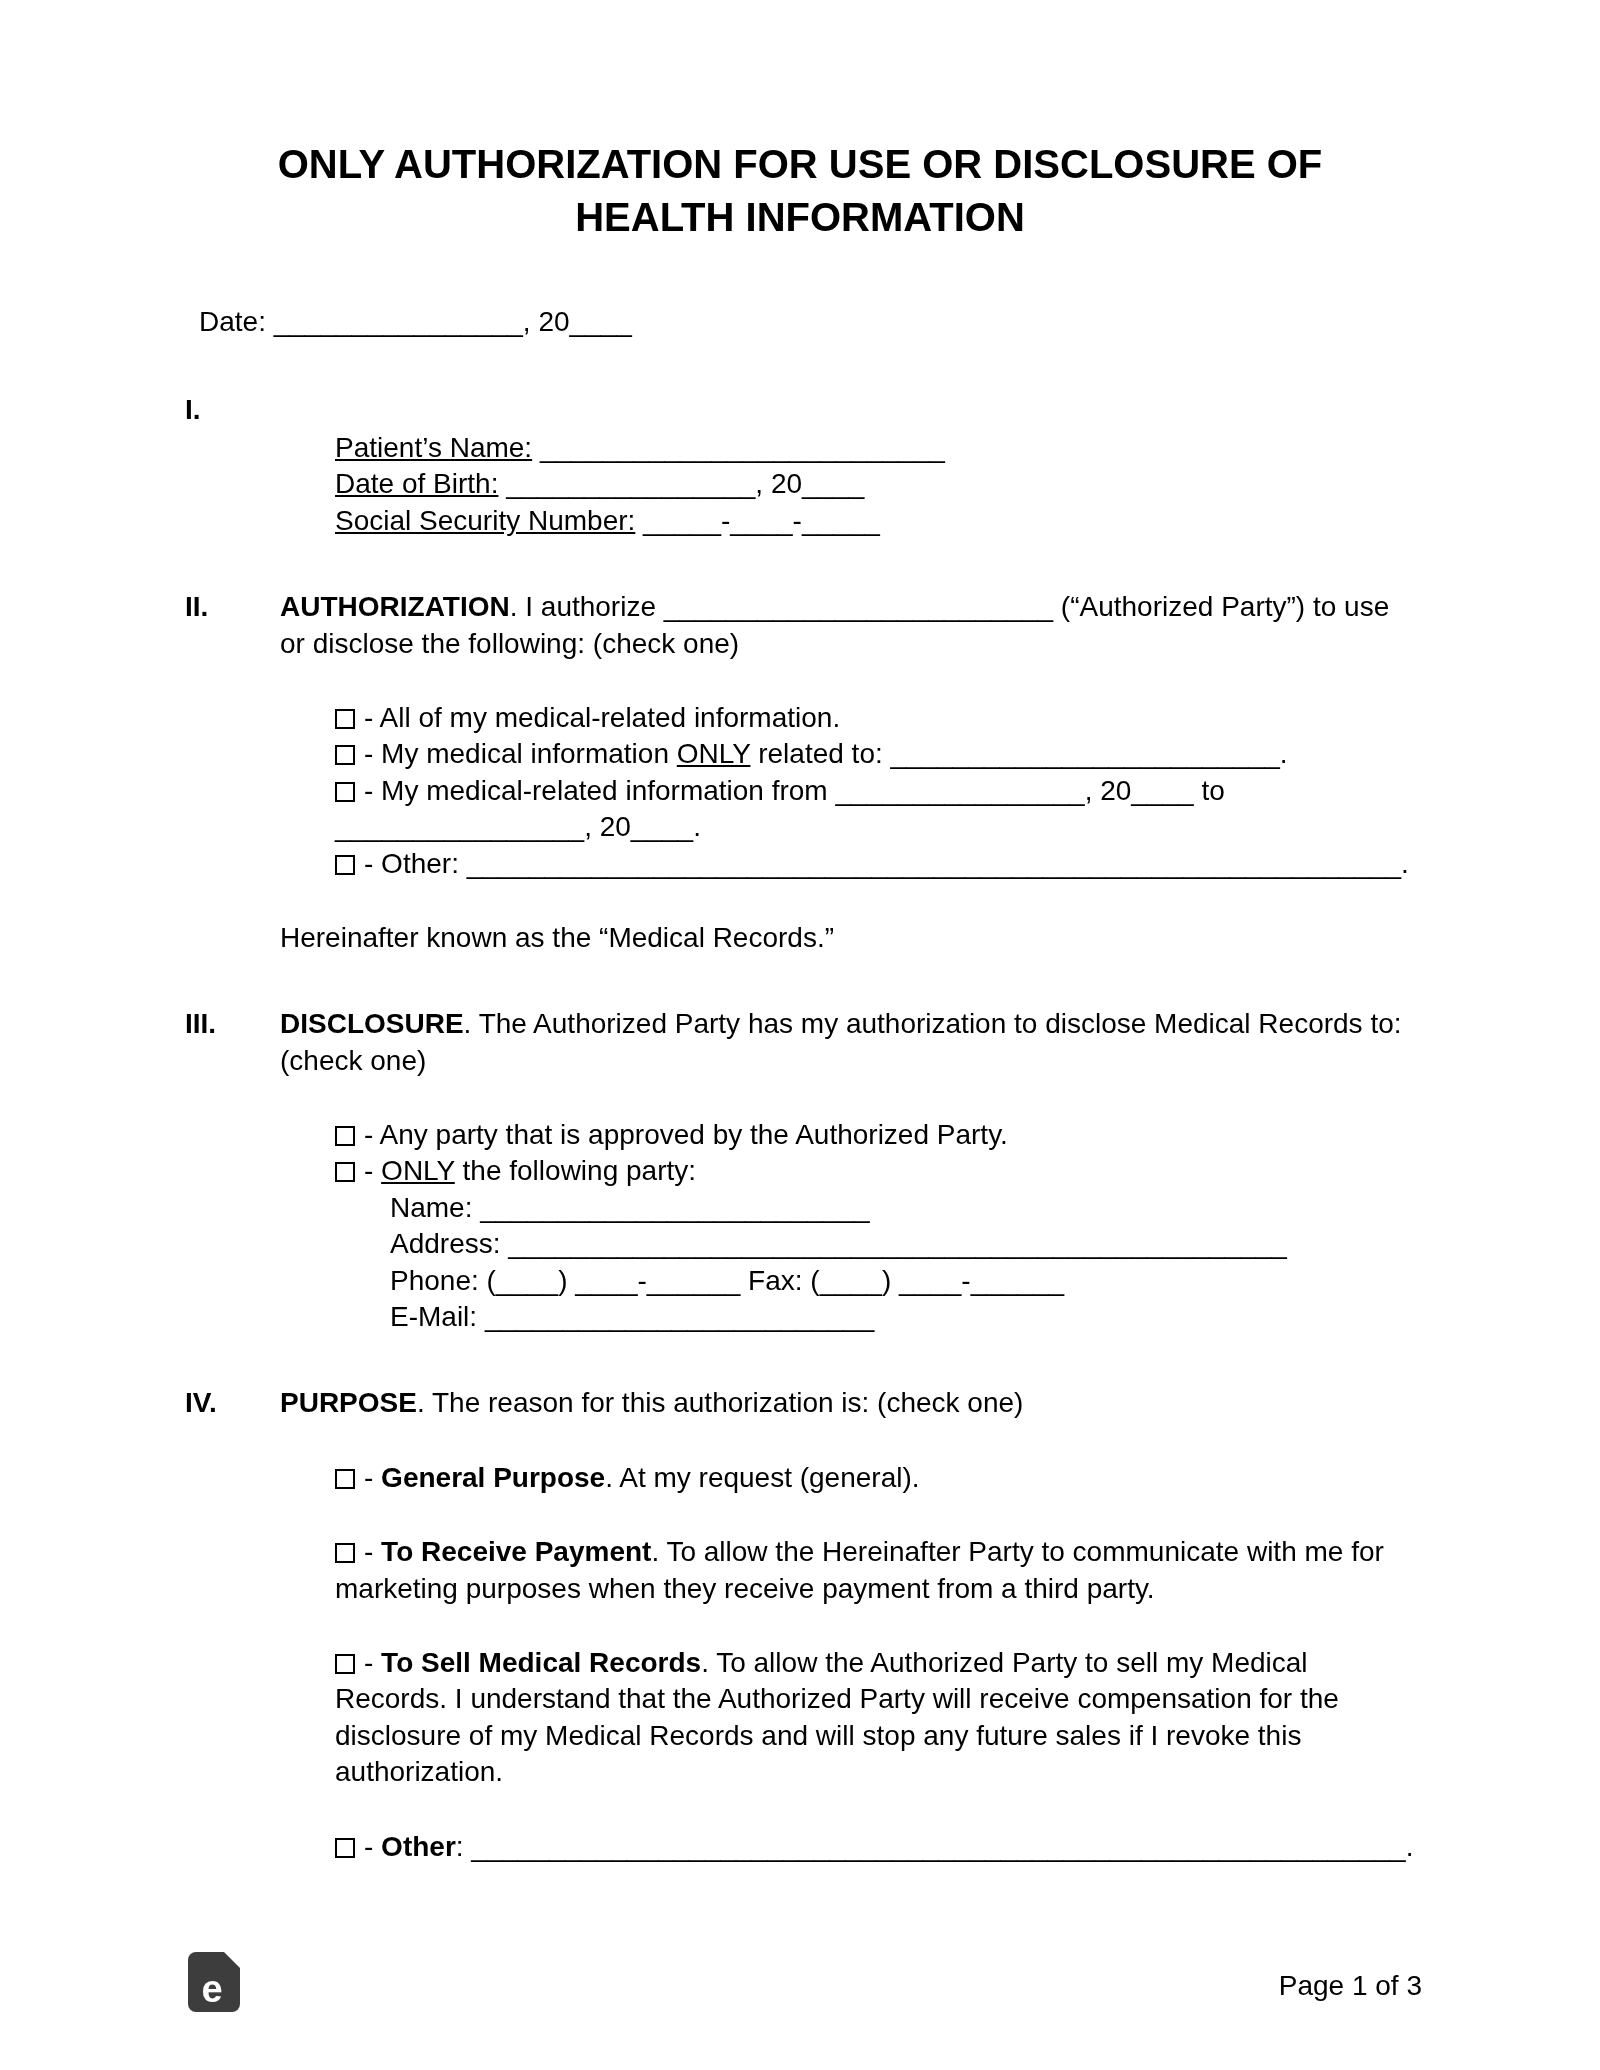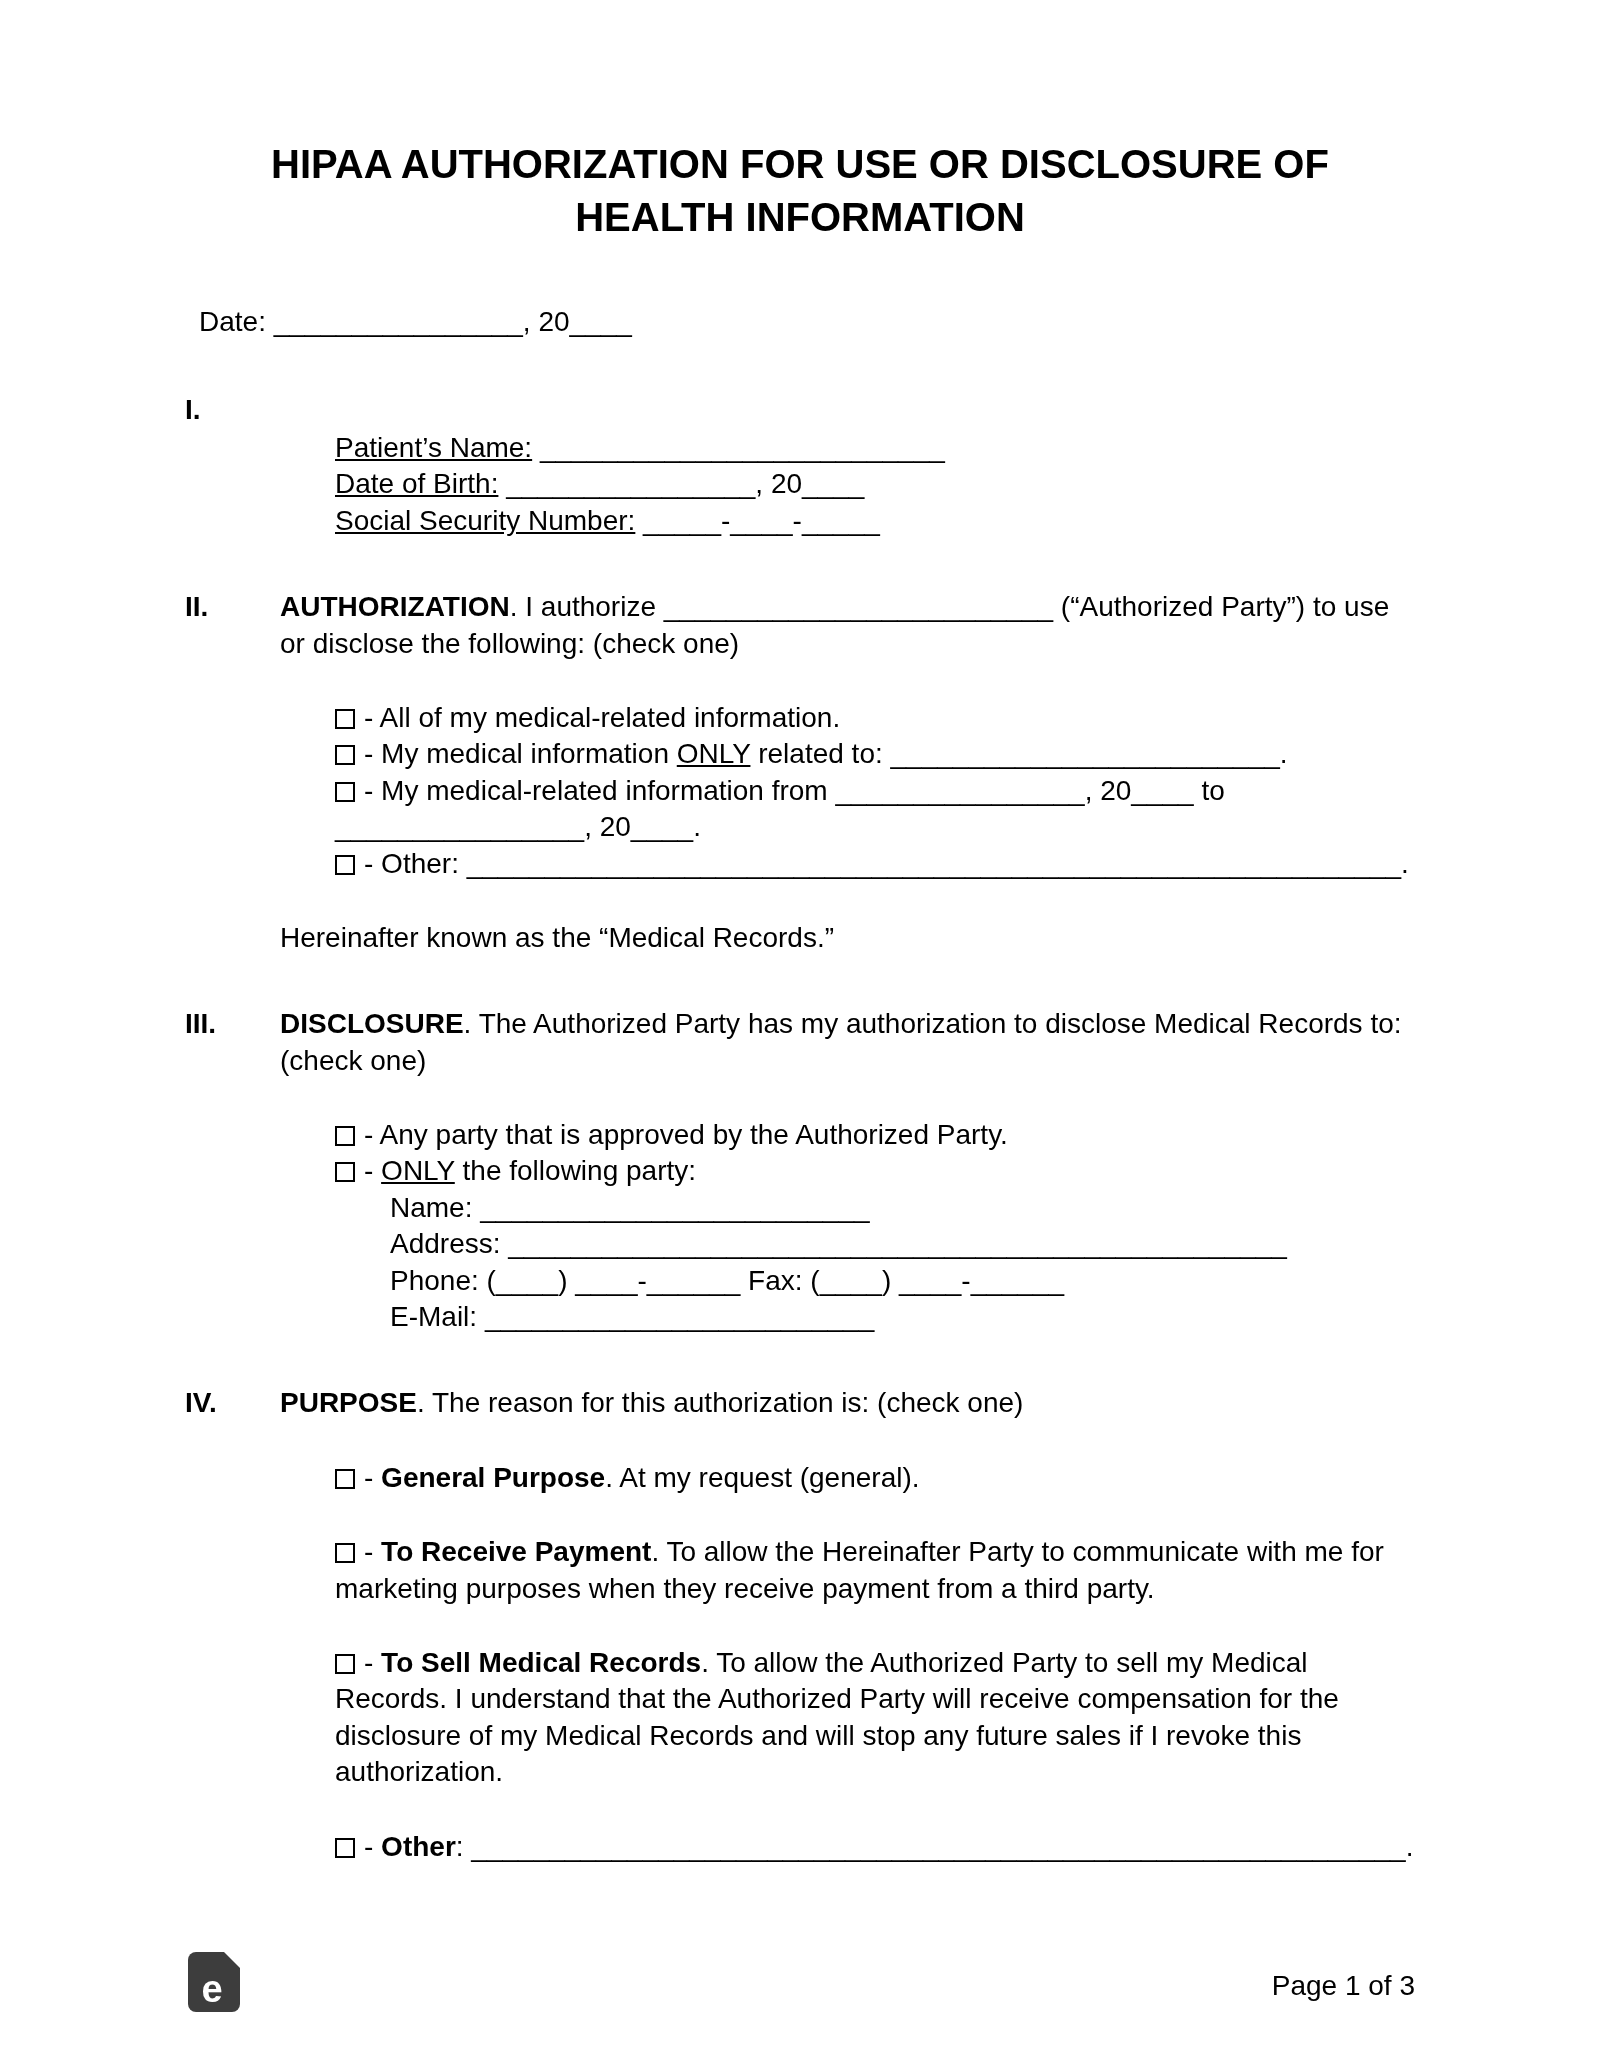--- a/index.html
+++ b/index.html
@@ -37,21 +37,21 @@
     display: inline-block;
     width: 20px;
     height: 20px;
     border: 2px solid #000;
     vertical-align: -2px;
     margin-right: 9px;
     background: #fff;
   }
   .footer-pagenum {
     position: absolute;
-    right: 185px;
+    right: 178px;
     bottom: 68px;
     font-size: 28px;
   }
   .logo {
     position: absolute;
     left: 188px;
     bottom: 58px;
     width: 52px;
     height: 60px;
     background: #3d3d3d;
@@ -77,21 +77,21 @@
     font-weight: bold;
     line-height: 1;
   }
 </style>
 </head>
 <body>
 
 <div class="page">
 
   <h1 class="title">
-    <span>HIPAA AUTHORIZATION FOR USE OR DISCLOSURE OF</span>
+    <span>ONLY AUTHORIZATION FOR USE OR DISCLOSURE OF</span>
     <span>HEALTH INFORMATION</span>
   </h1>
 
   <p class="dateline"><span>Date:</span><span> ________________, 20____</span></p>
 
   <div class="section">
     <div class="sec-num">I.</div>
     <div class="sec-body">
       <div class="indent1 block-gap">
         <p class="field-line"><span class="u">Patient’s Name:</span><span> __________________________</span></p>

